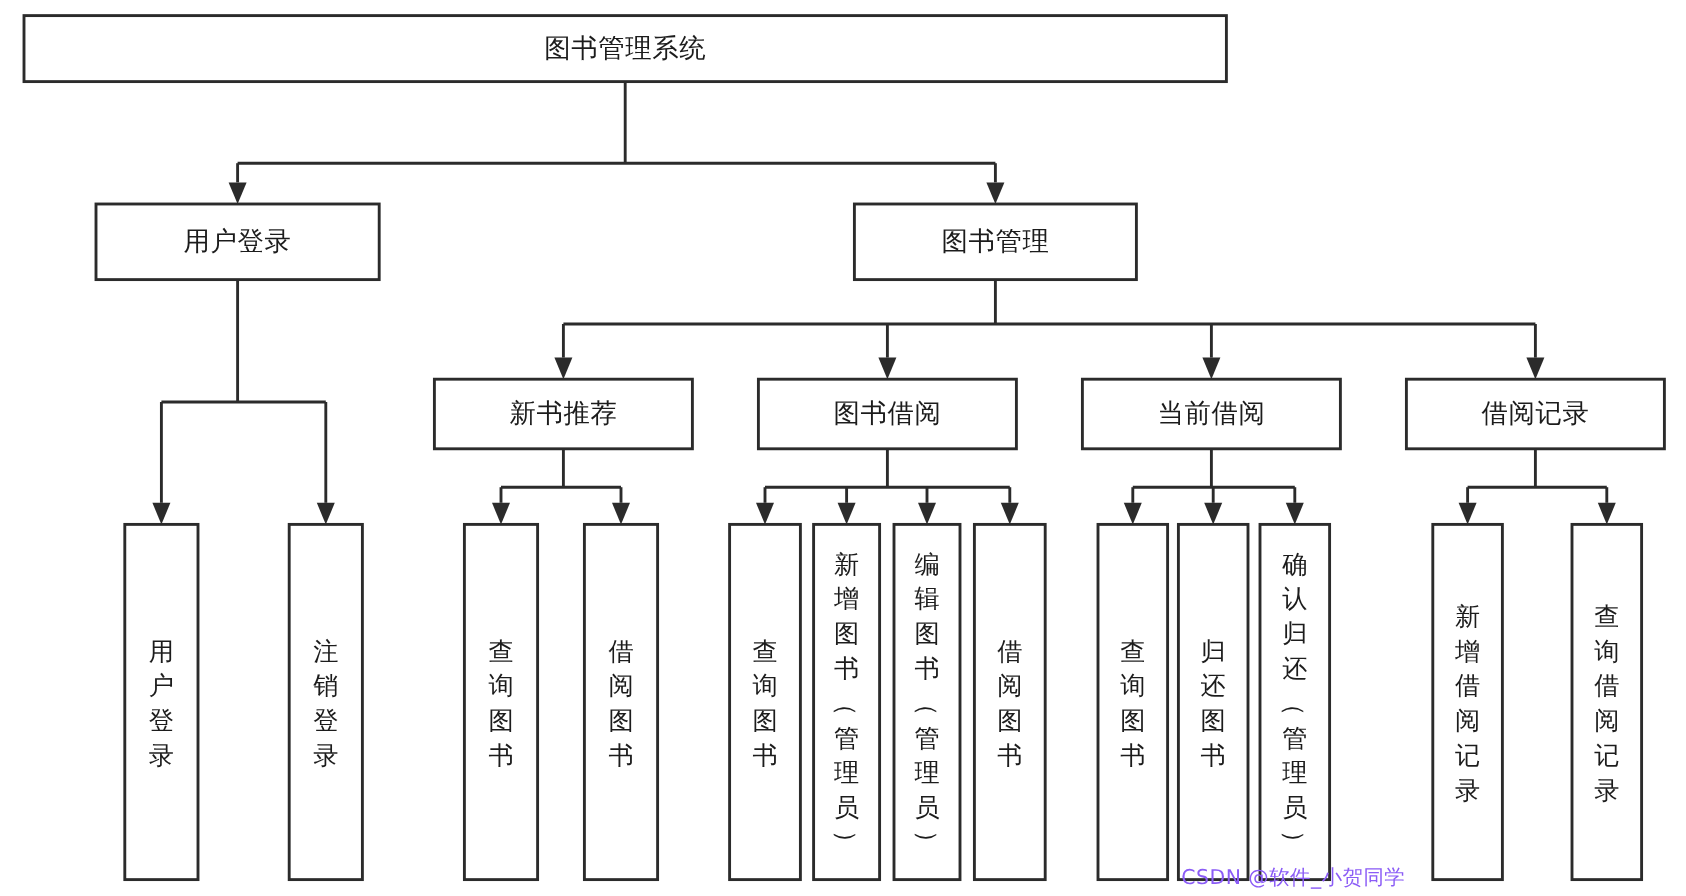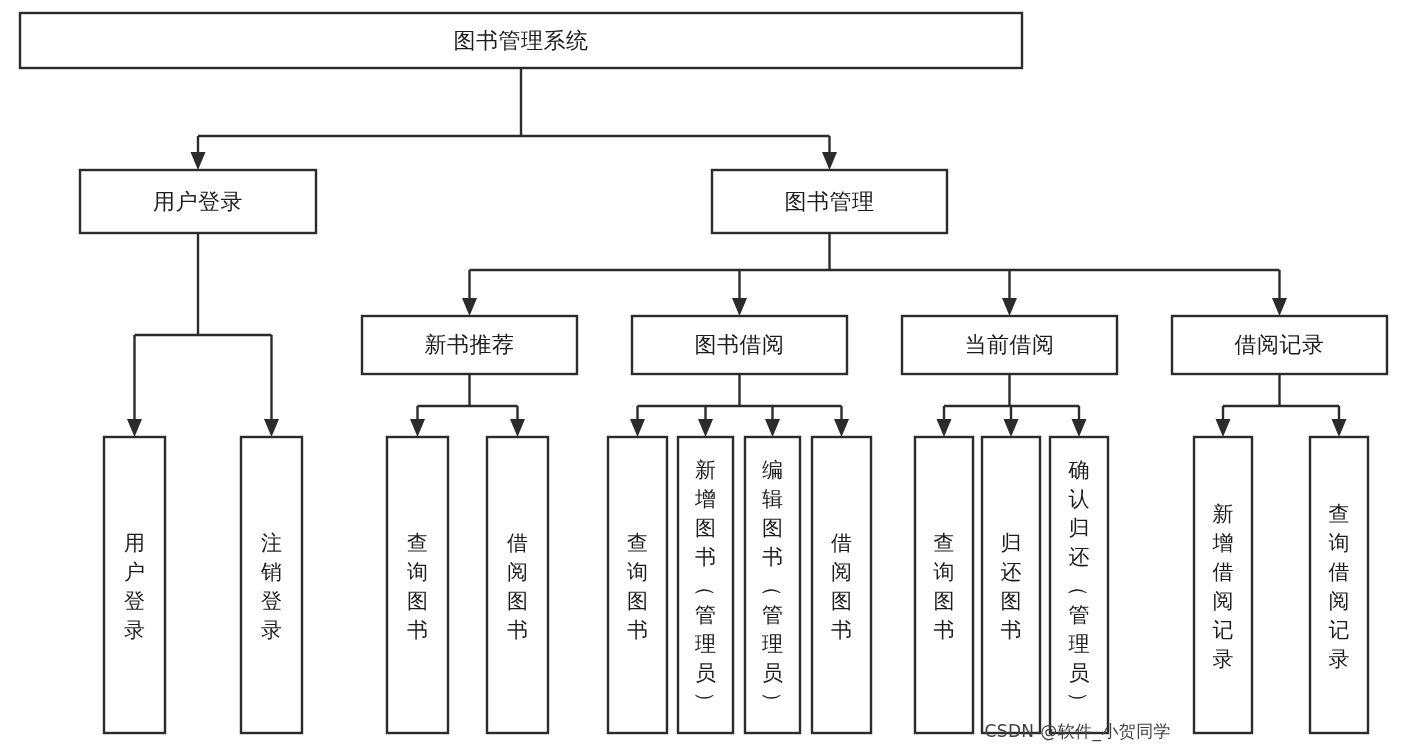--- a/index.html
+++ b/index.html
@@ -57,21 +57,21 @@
     font-size: 21px;
     fill: #1c1c1c;
     text-anchor: middle;
   }
   .watermark {
     position: absolute;
     right: 8px;
     bottom: 4px;
     font-family: "DejaVu Sans", "Liberation Sans", sans-serif;
     font-size: 17px;
-    color: #404040;
+    color: #8b5cf6;
     white-space: nowrap;
     letter-spacing: 0.4px;
     pointer-events: none;
   }
 </style>
 </head>
 <body>
 
 <div id="diagram-root">
   <svg class="diagram-canvas" viewBox="0 0 1405 747" xmlns="http://www.w3.org/2000/svg">

